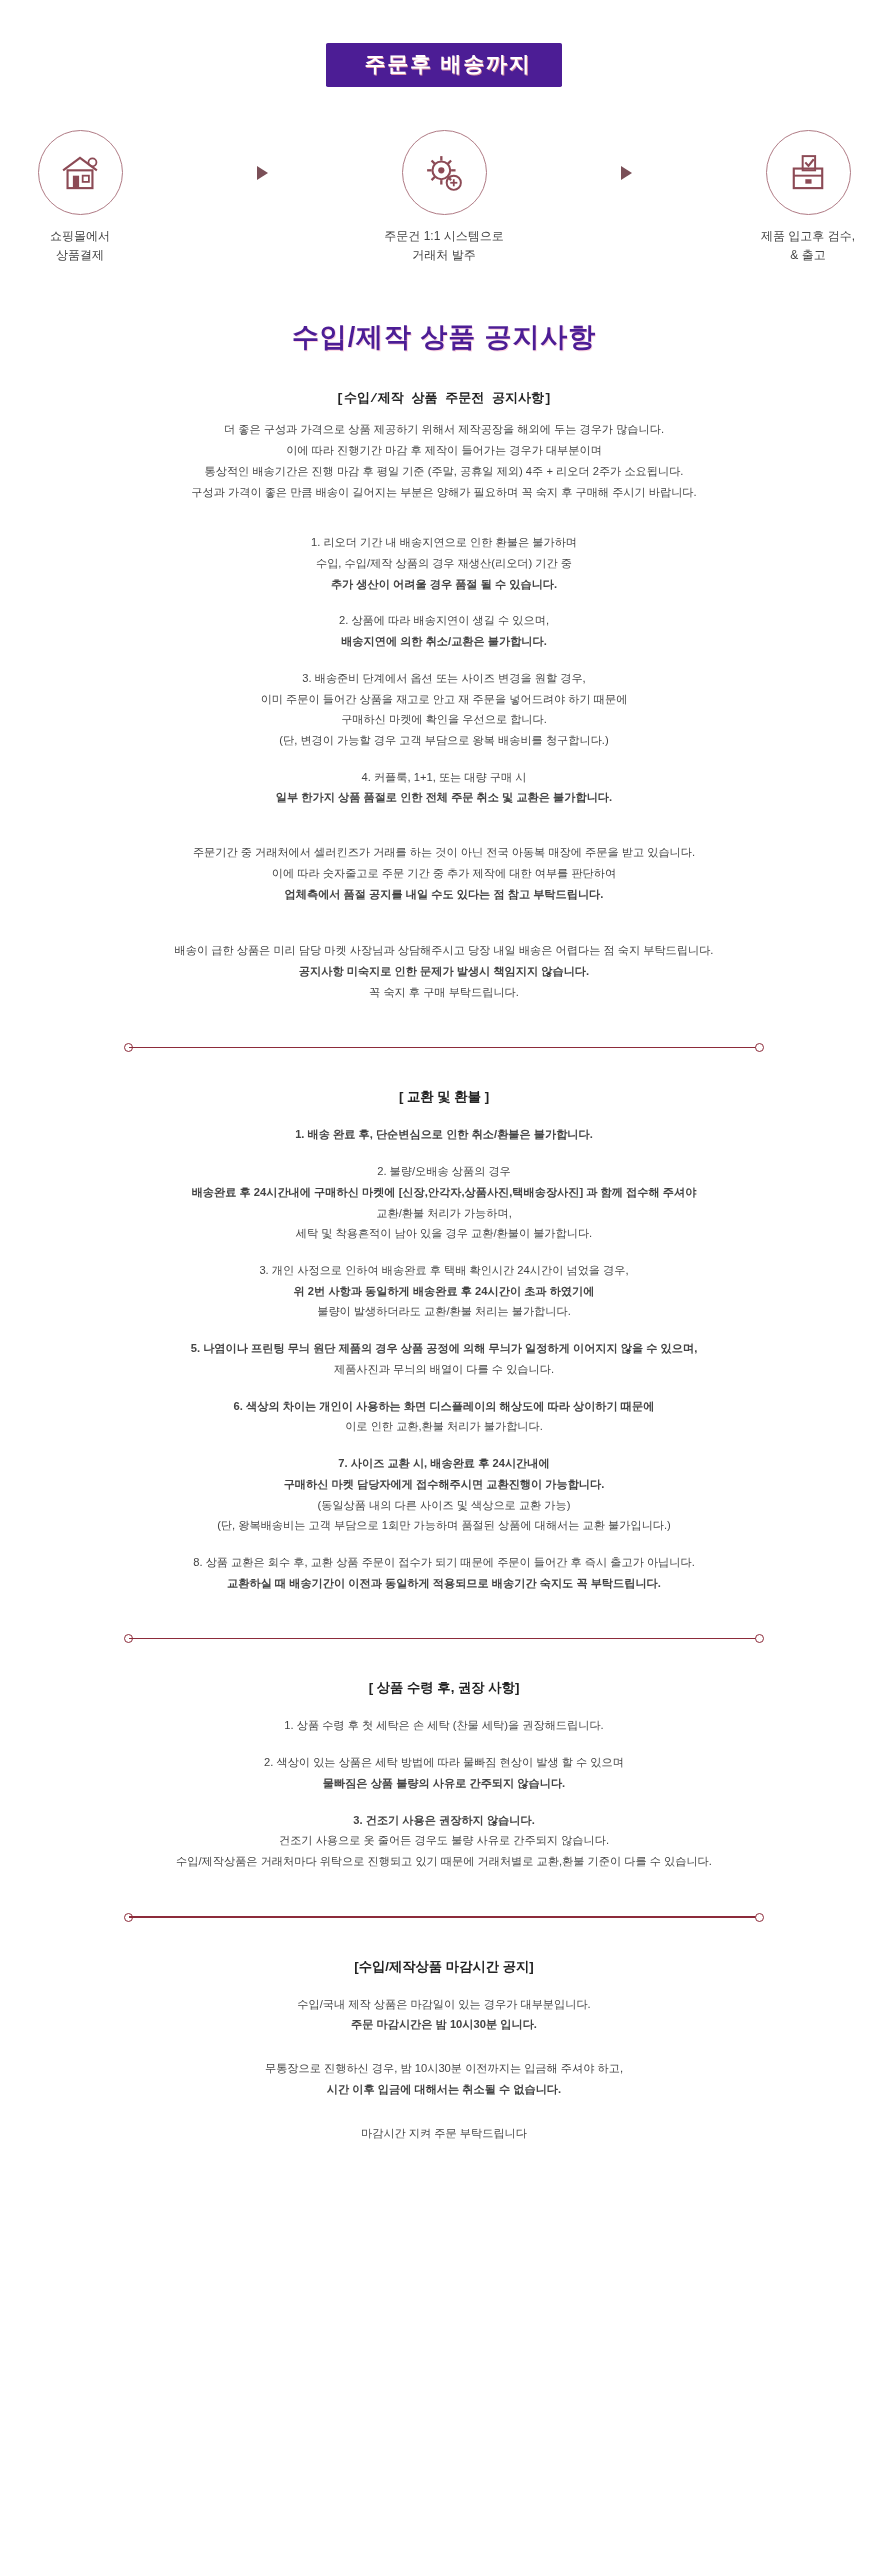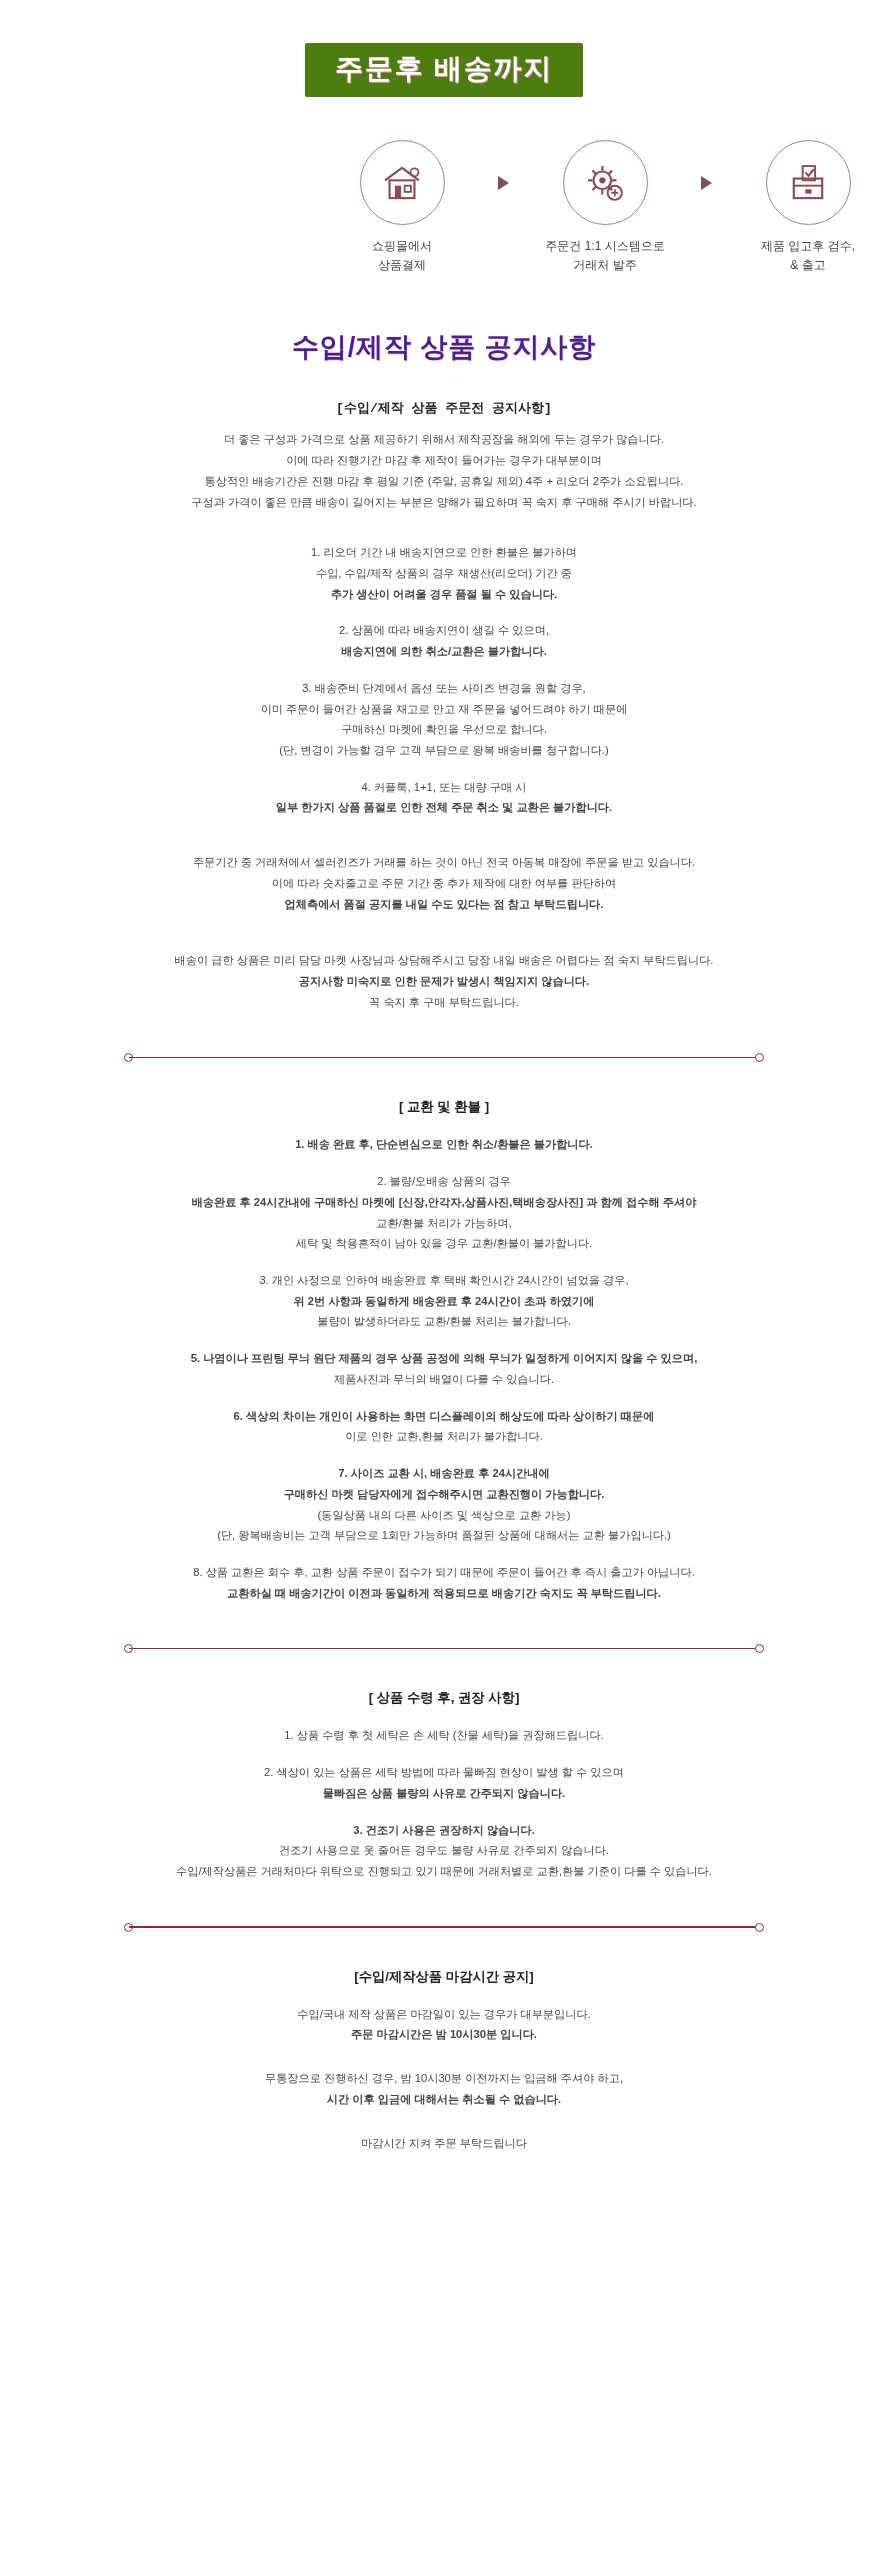--- a/index.html
+++ b/index.html
@@ -22,34 +22,34 @@
     padding-top: 27px;
   }
 
   
   .banner-wrap {
     display: flex;
     justify-content: center;
     margin-top: 16px;
   }
   .banner {
-    background: #4d7c0f;
+    background: #4c1d95;
     color: #ffffff;
-    font-size: 28px;
+    font-size: 21px;
     font-weight: bold;
     letter-spacing: 1.8px;
-    padding: 7px 30px 9px 30px;
+    padding: 7px 30px 9px 38px;
     text-shadow: 0.9px 0.9px 0 #d98fa4;
     border-radius: 1.8px;
   }
 
   
   .steps {
     display: flex;
-    justify-content: flex-end;
+    justify-content: space-between;
     align-items: flex-start;
     margin-top: 43px;
     gap: 0;
   }
   .step {
     width: 160px;
     text-align: center;
   }
   .step-circle {
     width: 85px;

